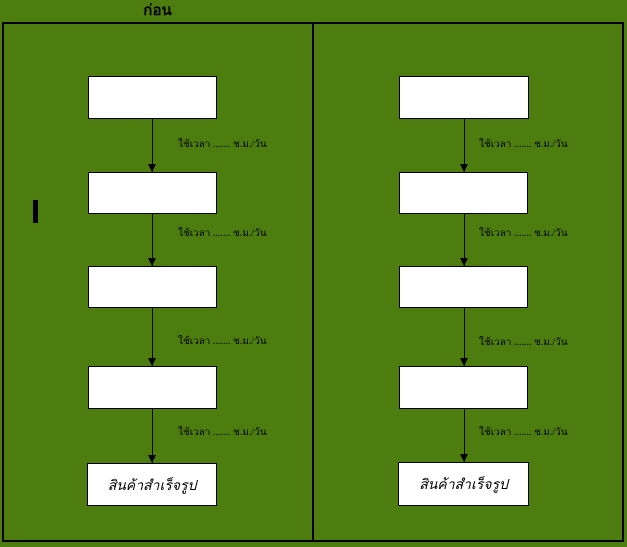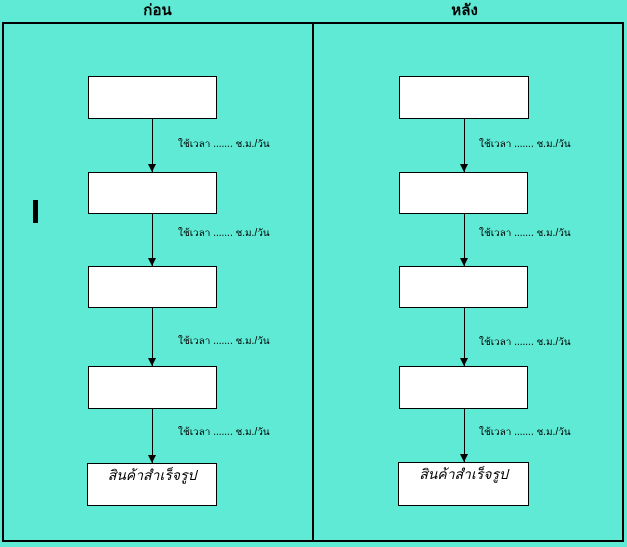--- a/index.html
+++ b/index.html
@@ -4,22 +4,22 @@
 <style>
   html, body {
     margin: 0;
     padding: 0;
     background: #ffffff;
   }
   .page {
     position: relative;
     width: 627px;
     height: 547px;
-    background: #5eead4;
-    font-family: Liberation Sans, sans-serif;
+    background: #4d7c0f;
+    font-family: Liberation Serif, serif;
     color: #000000;
     overflow: hidden;
   }
   .col-header {
     position: absolute;
     top: 1px;
     height: 18px;
     font-size: 15px;
     font-weight: bold;
     line-height: 18px;
@@ -52,21 +52,21 @@
     width: 5px;
     height: 23px;
     background: #000000;
   }
   .fbox {
     position: absolute;
     border: 1px solid #000000;
     box-sizing: border-box;
     background: #ffffff;
     display: flex;
-    align-items: flex-start;
+    align-items: center;
     justify-content: center;
   }
   .final-label {
     font-style: italic;
     font-size: 14px;
     white-space: nowrap;
   }
   .arrow {
     position: absolute;
     width: 1px;
@@ -89,21 +89,20 @@
     line-height: 18px;
     white-space: nowrap;
   }
 </style>
 </head>
 <body>
 
 <div class="page">
 
   <div class="col-header left">ก่อน</div>
-  <div class="col-header right">หลัง</div>
 
   <div class="outer-frame"></div>
   <div class="divider"></div>
   <div class="cursor-bar"></div>
 
   <div class="fbox" style="left:88px; top:76px;  width:129px; height:43px;"></div>
   <div class="arrow" style="left:152px; top:119px; height:53px;"></div>
   <div class="arrow-label" style="left:178px; top:135px;">ใช้เวลา ....... ช.ม./วัน</div>
 
   <div class="fbox" style="left:88px; top:172px; width:129px; height:42px;"></div>

